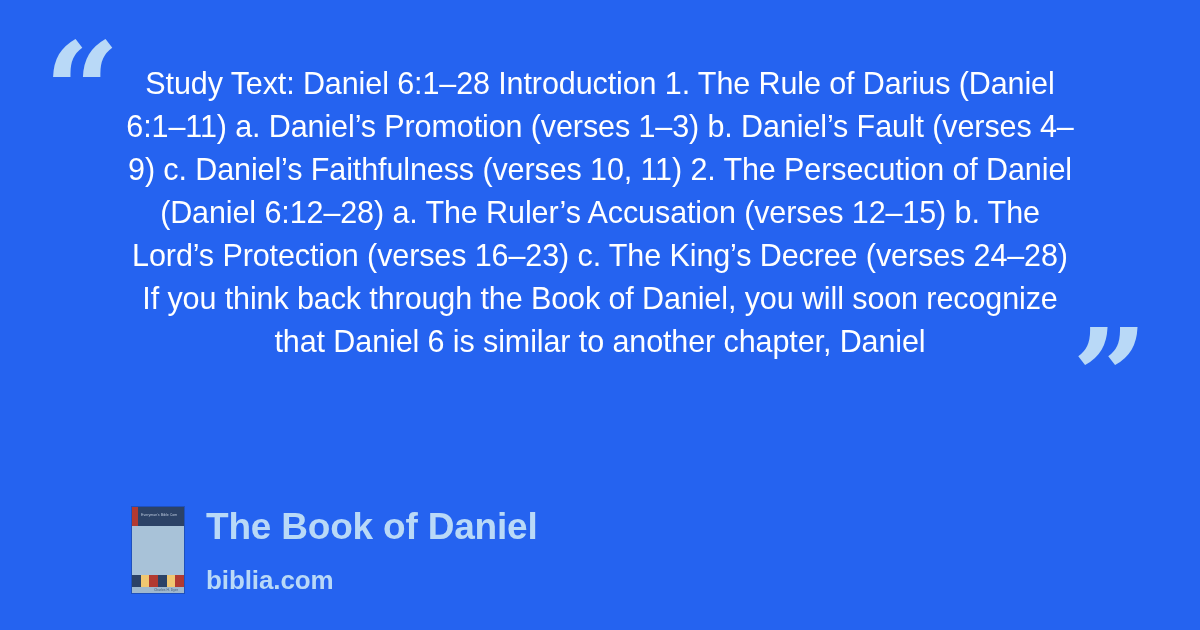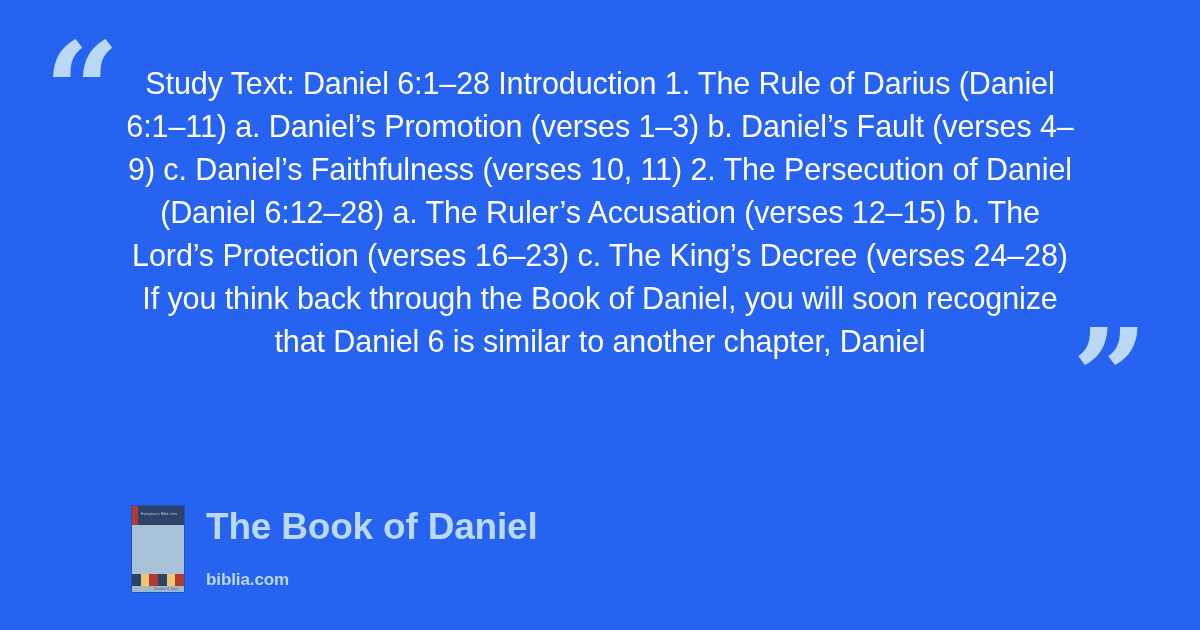--- a/index.html
+++ b/index.html
@@ -58,21 +58,21 @@
     text-align: center;
     letter-spacing: -0.1px;
   }
 
   
   .footer {
     position: absolute;
     left: 120px;
     bottom: 36px;
     display: flex;
-    align-items: flex-start;
+    align-items: center;
     padding-left: 12px;
   }
 
   
   .book-cover {
     position: relative;
     width: 52px;
     height: 86px;
     background: #a8c2d8;
     flex: 0 0 auto;
@@ -162,21 +162,21 @@
     font-family: "Liberation Sans", sans-serif;
     font-weight: 700;
     font-size: 37px;
     line-height: 42px;
     letter-spacing: -0.2px;
   }
   .brand-site {
     color: #b9d9f7;
     font-family: "Liberation Sans", sans-serif;
     font-weight: 700;
-    font-size: 17px;
+    font-size: 26px;
     line-height: 28px;
     margin-top: 18px;
     letter-spacing: -0.1px;
   }
 </style>
 </head>
 <body>
 
 <div class="card">
 

